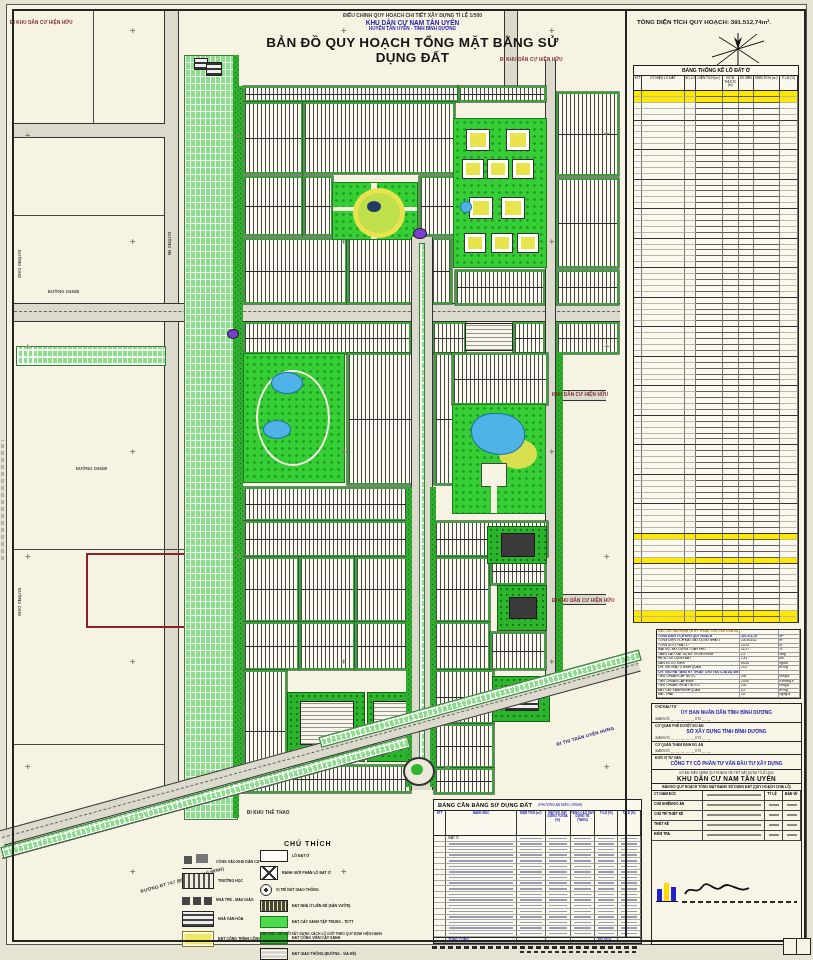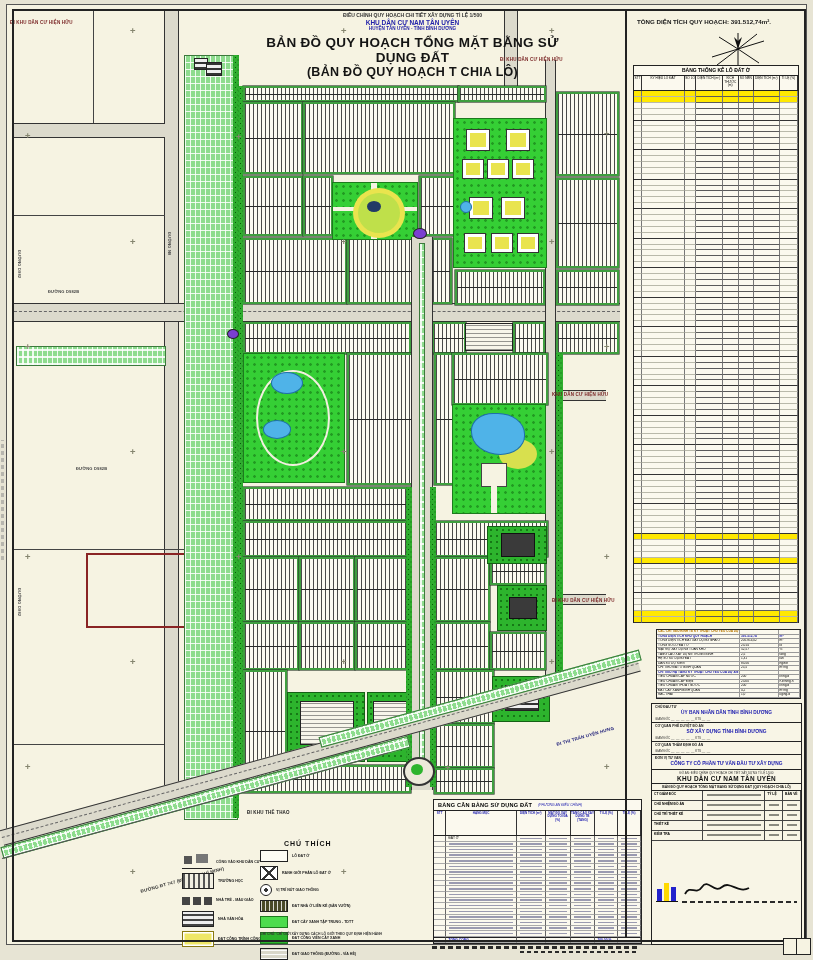--- a/index.html
+++ b/index.html
@@ -332,21 +332,20 @@
         <span class="cx" style="left: 341px; top: 866px;">+</span>
         <span class="cx" style="left: 467px; top: 866px;">+</span>
       </div>
   </div>
 
   <div class="hdr">
     <div class="l1">ĐIỀU CHỈNH QUY HOẠCH CHI TIẾT XÂY DỰNG TỈ LỆ 1/500</div>
     <div class="l2">KHU DÂN CƯ NAM TÂN UYÊN</div>
     <div class="l3">HUYỆN TÂN UYÊN - TỈNH BÌNH DƯƠNG</div>
     <div class="t1">BẢN ĐỒ QUY HOẠCH TỔNG MẶT BẰNG SỬ DỤNG ĐẤT</div>
-    <div class="t2">(BẢN ĐỒ QUY HOẠCH T CHIA LÔ)</div>
   </div>
 
   <div class="rpanel">
     <div class="totalarea">TỔNG DIỆN TÍCH QUY HOẠCH: 391.512,74m².</div>
     <svg class="compass" width="62" height="40" viewBox="0 0 62 40">
       <g stroke="#111" stroke-width="1">
         <line x1="31" y1="18" x2="5" y2="26"></line>
           <line x1="31" y1="18" x2="57" y2="10"></line>
         <line x1="31" y1="18" x2="12" y2="6"></line>
           <line x1="31" y1="18" x2="52" y2="32"></line>

